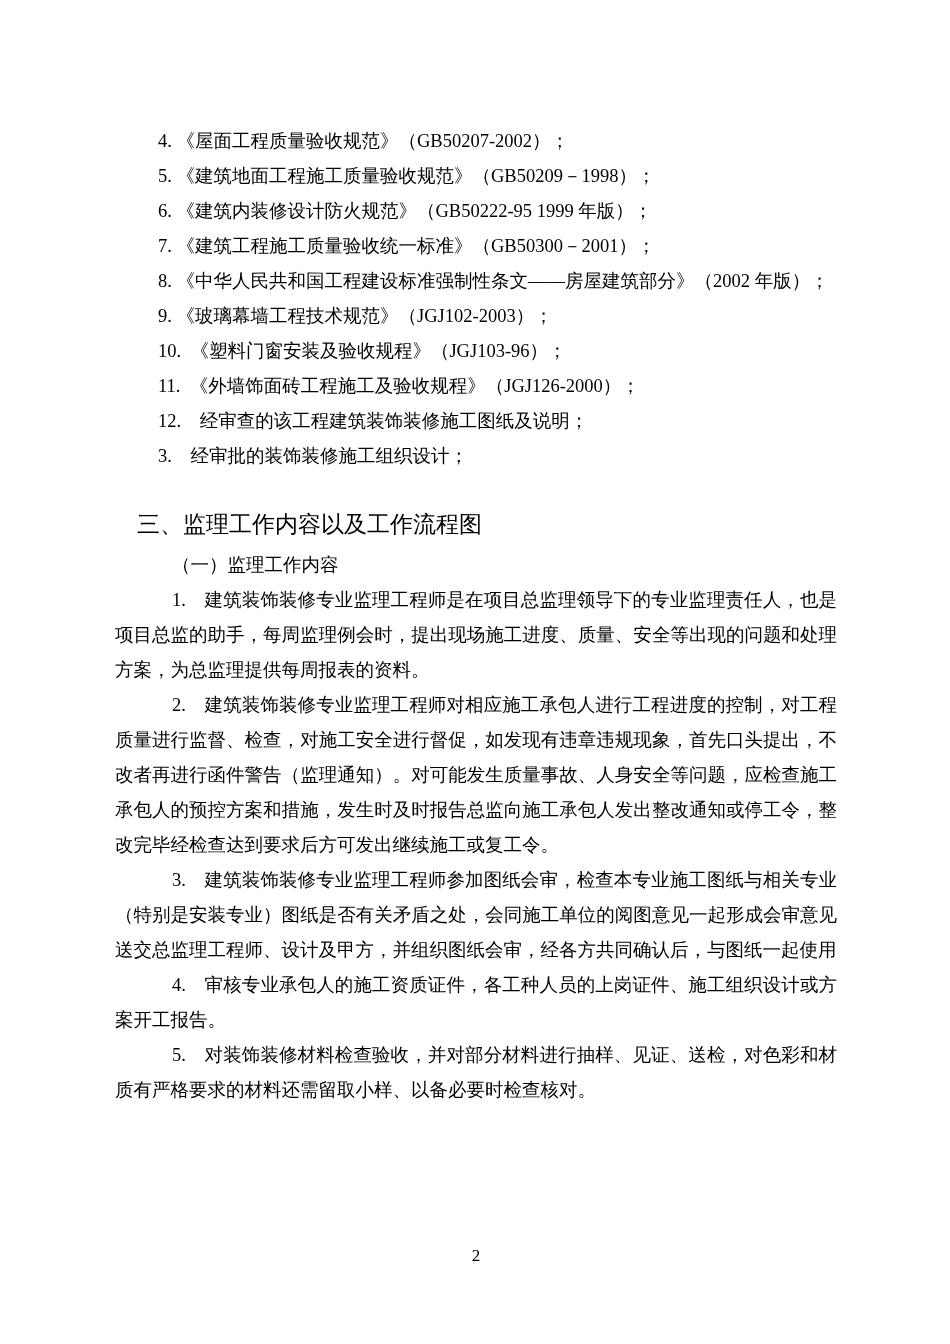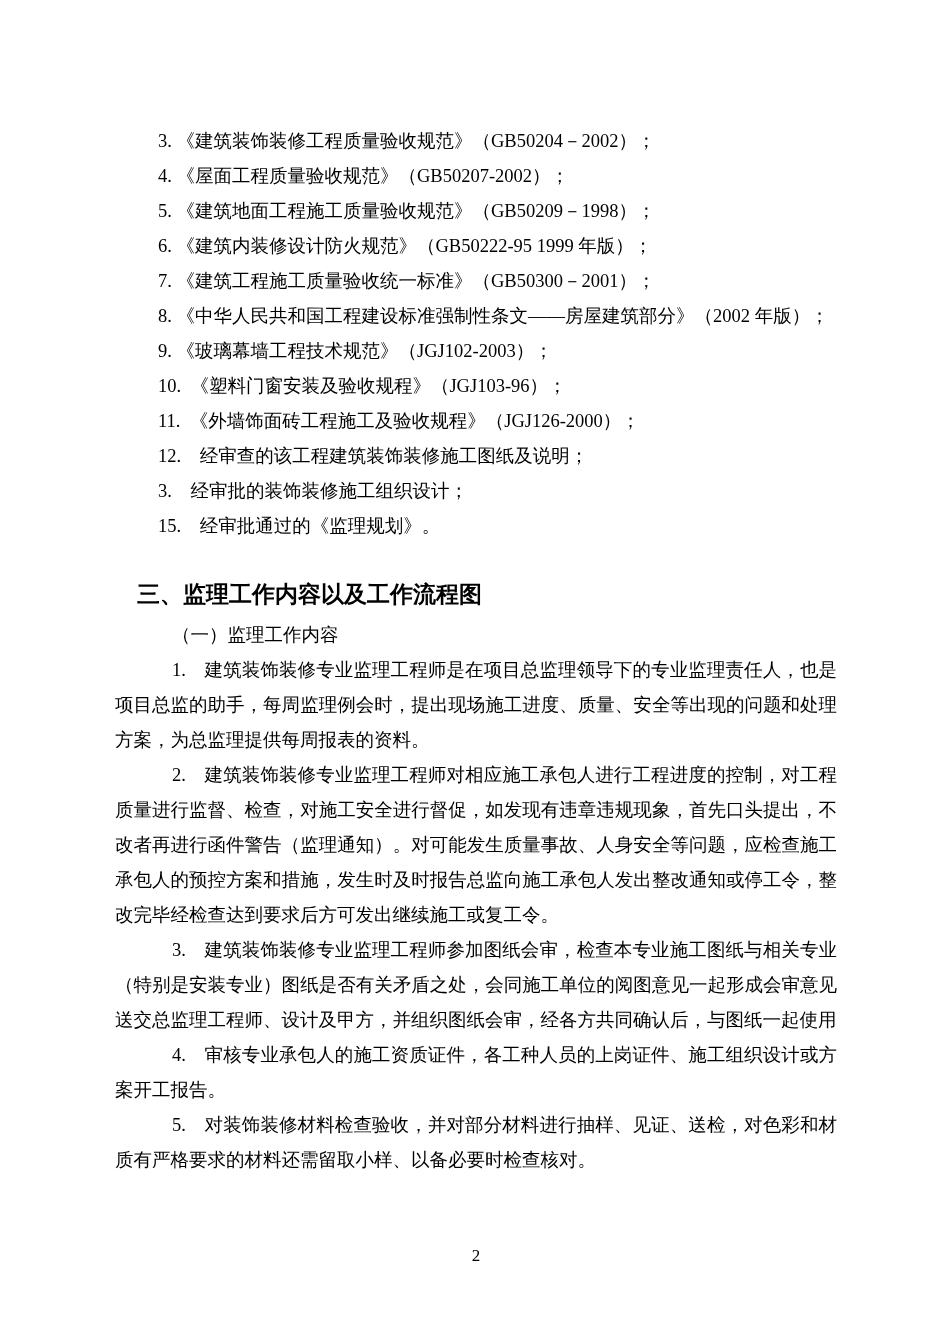--- a/index.html
+++ b/index.html
@@ -27,21 +27,21 @@
     margin: 0;
     font-size: 18.5px;
     line-height: 35px;
     padding-left: 43px;
     white-space: nowrap;
   }
   .section-heading {
     margin: 36px 0 8px 22px;
     font-size: 23px;
     line-height: 30px;
-    font-weight: 700;
+    font-weight: 400;
   }
   .subsection {
     margin: 0;
     font-size: 18.5px;
     line-height: 35px;
     text-indent: 57px;
   }
   .para {
     margin: 0;
     font-size: 18.5px;
@@ -59,32 +59,30 @@
     line-height: 22px;
   }
 </style>
 </head>
 <body>
 
 <div class="page">
   <main class="content">
 
     <section>
-      <p class="reg-item">3. 《建筑装饰装修工程质量验收规范》（GB50204－2002）；</p>
       <p class="reg-item">4. 《屋面工程质量验收规范》（GB50207-2002）；</p>
       <p class="reg-item">5. 《建筑地面工程施工质量验收规范》（GB50209－1998）；</p>
       <p class="reg-item">6. 《建筑内装修设计防火规范》（GB50222-95 1999 年版）；</p>
       <p class="reg-item">7. 《建筑工程施工质量验收统一标准》（GB50300－2001）；</p>
       <p class="reg-item">8. 《中华人民共和国工程建设标准强制性条文——房屋建筑部分》（2002 年版）；</p>
       <p class="reg-item">9. 《玻璃幕墙工程技术规范》（JGJ102-2003）；</p>
       <p class="reg-item">10. 《塑料门窗安装及验收规程》（JGJ103-96）；</p>
       <p class="reg-item">11. 《外墙饰面砖工程施工及验收规程》（JGJ126-2000）；</p>
       <p class="reg-item">12. 经审查的该工程建筑装饰装修施工图纸及说明；</p>
       <p class="reg-item">3. 经审批的装饰装修施工组织设计；</p>
-      <p class="reg-item">15. 经审批通过的《监理规划》。</p>
     </section>
 
     <h1 class="section-heading">三、监理工作内容以及工作流程图</h1>
 
     <p class="subsection">（一）监理工作内容</p>
 
     <section>
       <p class="para">1.　建筑装饰装修专业监理工程师是在项目总监理领导下的专业监理责任人，也是项目总监的助手，每周监理例会时，提出现场施工进度、质量、安全等出现的问题和处理方案，为总监理提供每周报表的资料。</p>
       <p class="para">2.　建筑装饰装修专业监理工程师对相应施工承包人进行工程进度的控制，对工程质量进行监督、检查，对施工安全进行督促，如发现有违章违规现象，首先口头提出，不改者再进行函件警告（监理通知）。对可能发生质量事故、人身安全等问题，应检查施工承包人的预控方案和措施，发生时及时报告总监向施工承包人发出整改通知或停工令，整改完毕经检查达到要求后方可发出继续施工或复工令。</p>
       <p class="para">3.　建筑装饰装修专业监理工程师参加图纸会审，检查本专业施工图纸与相关专业（特别是安装专业）图纸是否有关矛盾之处，会同施工单位的阅图意见一起形成会审意见送交总监理工程师、设计及甲方，并组织图纸会审，经各方共同确认后，与图纸一起使用</p>

